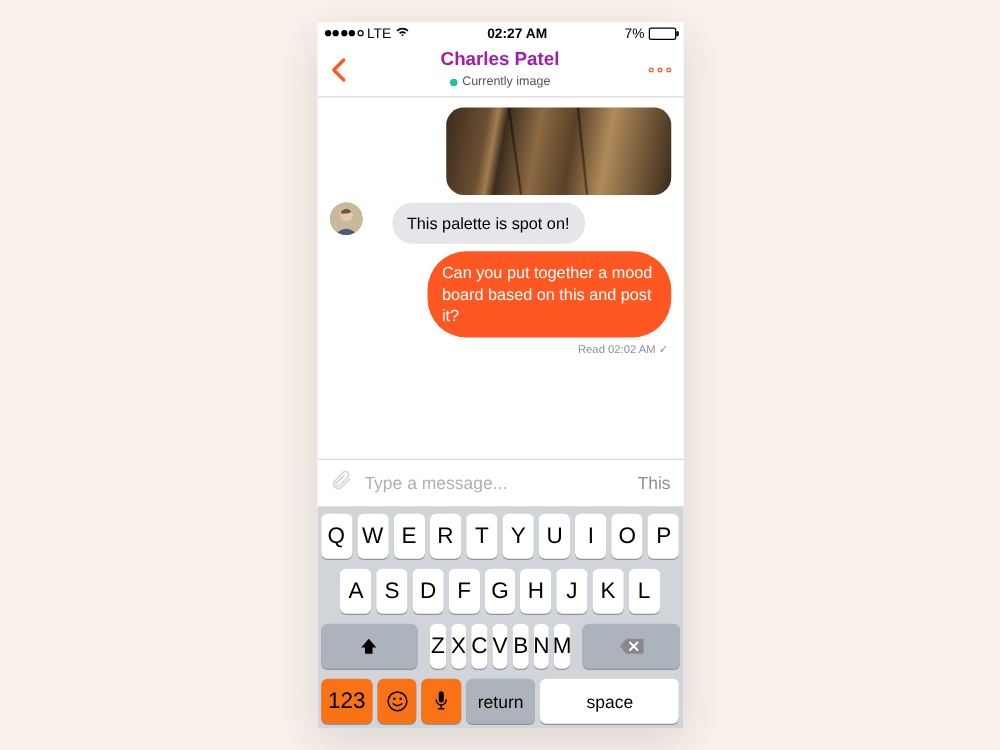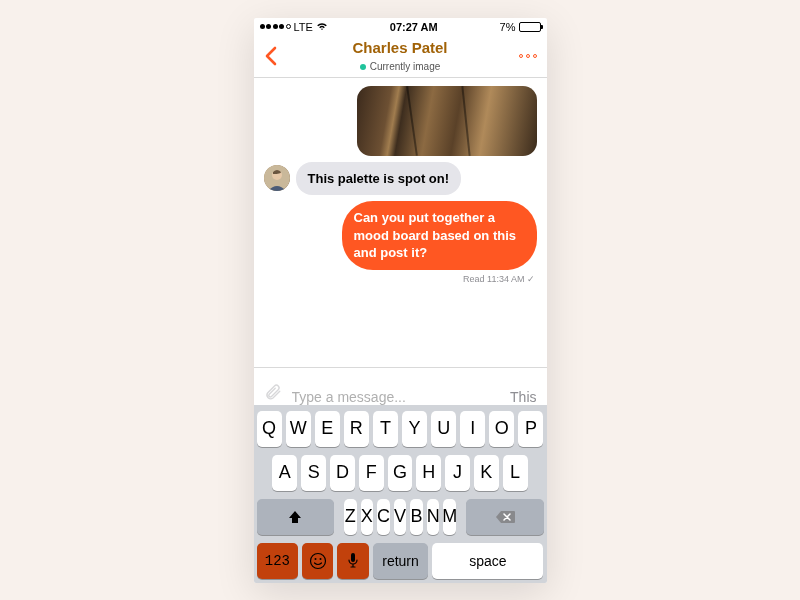--- a/index.html
+++ b/index.html
@@ -60,34 +60,34 @@
       border-bottom: 0.5px solid #d9d9d9;
     }
     .nav-back {
       width: 30px; height: 30px; display: flex; align-items: center; justify-content: flex-start;
     }
     .nav-more {
       width: 30px; display: flex; gap: 3px; justify-content: flex-end;
     }
     .nav-more .d { width: 4px; height: 4px; border: 1.2px solid #ff5722; border-radius: 50%; }
     .nav-center { text-align: center; flex: 1; }
-    .nav-title { font-size: 15px; font-weight: 700; color: #a16207; }
+    .nav-title { font-size: 15px; font-weight: 700; color: #a21caf; }
     .nav-sub { font-size: 10px; color: #555; display: inline-flex; align-items: center; gap: 4px; }
     .presence-dot { width: 6px; height: 6px; border-radius: 50%; background: #1fc39b; display: inline-block; }
 
     
     .messages {
       flex: 1;
       overflow: hidden;
       padding: 8px 10px 4px 10px;
       display: flex;
       flex-direction: column;
       gap: 6px;
     }
-    .row { display: flex; align-items: center; gap: 6px; font-weight: bold; }
+    .row { display: flex; align-items: flex-start; gap: 24px; }
     .row.sent { justify-content: flex-end; }
     .avatar {
       width: 26px; height: 26px; border-radius: 50%;
       background: linear-gradient(135deg,#b9a07a 0%, #7a6244 100%);
       flex-shrink: 0;
       overflow: hidden;
       position: relative;
     }
     .avatar svg { width: 100%; height: 100%; }
     .bubble {
@@ -119,21 +119,21 @@
       color: #8e8e93;
       margin-top: -2px;
       padding-right: 2px;
     }
 
     
     .composer {
       height: 38px;
       border-top: 0.5px solid #d9d9d9;
       display: flex;
-      align-items: flex-end;
+      align-items: center;
       padding: 0 10px;
       gap: 10px;
       background: #fff;
     }
     .attach-icon { width: 18px; height: 18px; opacity: 0.35; }
     .compose-input {
       flex: 1; border: none; outline: none;
       font-size: 14px; color: #333;
     }
     .compose-input::placeholder { color: #b0b0b0; }
@@ -152,21 +152,21 @@
       box-shadow: 0 1px 0 rgba(0,0,0,0.3);
       height: 36px;
       display: flex;
       align-items: center;
       justify-content: center;
       font-size: 18px;
       color: #000;
       flex: 1;
       min-width: 0;
     }
-    .key.fn { background: #c2410c; font-size: 14px; font-family: Liberation Mono, monospace; }
+    .key.fn { background: #f97316; font-size: 18px; }
     .key.space { flex: 3.2; font-size: 14px; }
     .key.return { flex: 1.6; font-size: 14px; background:#adb3bc; }
     .key.shift { flex: 1.2; background:#adb3bc; }
     .key.bksp { flex: 1.2; background:#adb3bc; }
     .row2 { padding: 0 16px; }
     .row3 { gap: 10px; }
     .row3 .letters { display:flex; gap:4px; flex: 1; }
     .row4 .key { height: 36px; }
   </style>
 </head>
@@ -183,21 +183,21 @@
           <span class="dot"></span>
           <span class="dot hollow"></span>
       </span>
       <span>LTE</span>
       <span>
         <svg width="12" height="9" viewBox="0 0 12 9">
             <path d="M6 8 L7 7 A1.4 1.4 0 0 0 5 7 Z M3.2 5.2 A4 4 0 0 1 8.8 5.2 L7.8 6.2 A2.6 2.6 0 0 0 4.2 6.2 Z M1.2 3.2 A6.8 6.8 0 0 1 10.8 3.2 L9.8 4.2 A5.4 5.4 0 0 0 2.2 4.2 Z" fill="#000"></path>
           </svg>
       </span>
     </div>
-    <div style="font-weight:600">07:27 AM</div>
+    <div style="font-weight:600">02:27 AM</div>
     <div class="status-right">
       <span>7%</span>
       <span class="battery"><span class="battery-fill"></span></span>
     </div>
   </div>
 
   <div class="nav">
     <div class="nav-back">
       <svg width="14" height="20" viewBox="0 0 14 20">
         <path d="M11 2 L3 10 L11 18" stroke="#ff5722" stroke-width="2.6" fill="none" stroke-linecap="round" stroke-linejoin="round"></path>
@@ -231,21 +231,21 @@
             <path d="M9 7 Q13 3 17 7 Q17 9 9 9 Z" fill="#6b5640"></path>
           </svg>
       </div>
       <div class="bubble recv">This palette is spot on!</div>
     </div>
 
     <div class="row sent">
       <div class="bubble sent">Can you put together a mood board based on this and post it?</div>
     </div>
     <div class="read-receipt">
-      <span>Read 11:34 AM</span>
+      <span>Read 02:02 AM</span>
       <span> ✓</span>
     </div>
 
   </div>
 
   <div class="composer">
     <span>
       <svg class="attach-icon" viewBox="0 0 24 24">
         <path d="M21 11 L12 20 A5 5 0 0 1 5 13 L14 4 A3.5 3.5 0 0 1 19 9 L10 18 A2 2 0 0 1 7 15 L15 7" stroke="#8e8e93" stroke-width="1.8" fill="none" stroke-linecap="round"></path>
       </svg>

